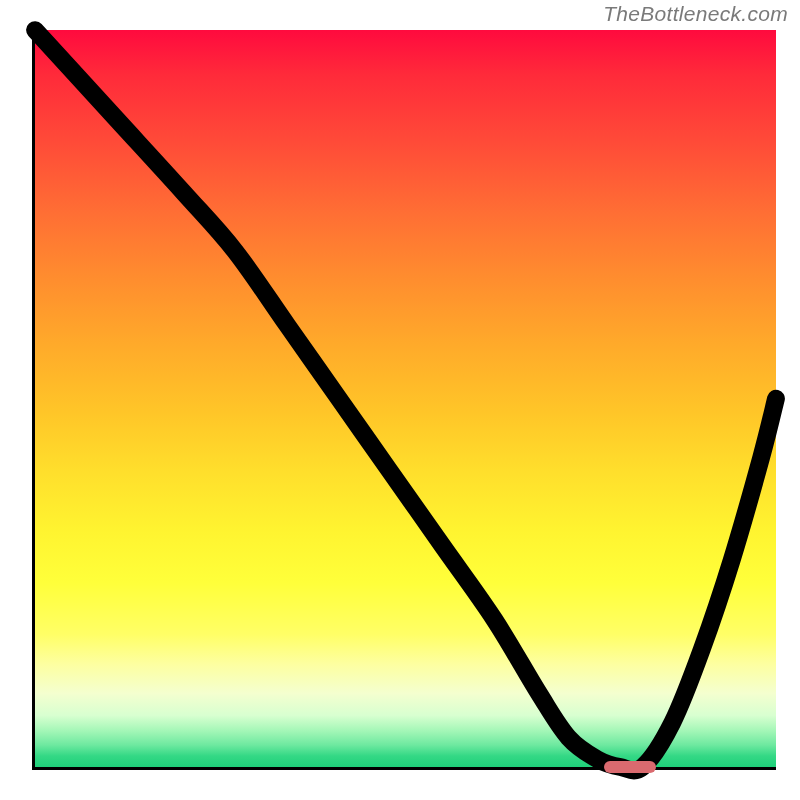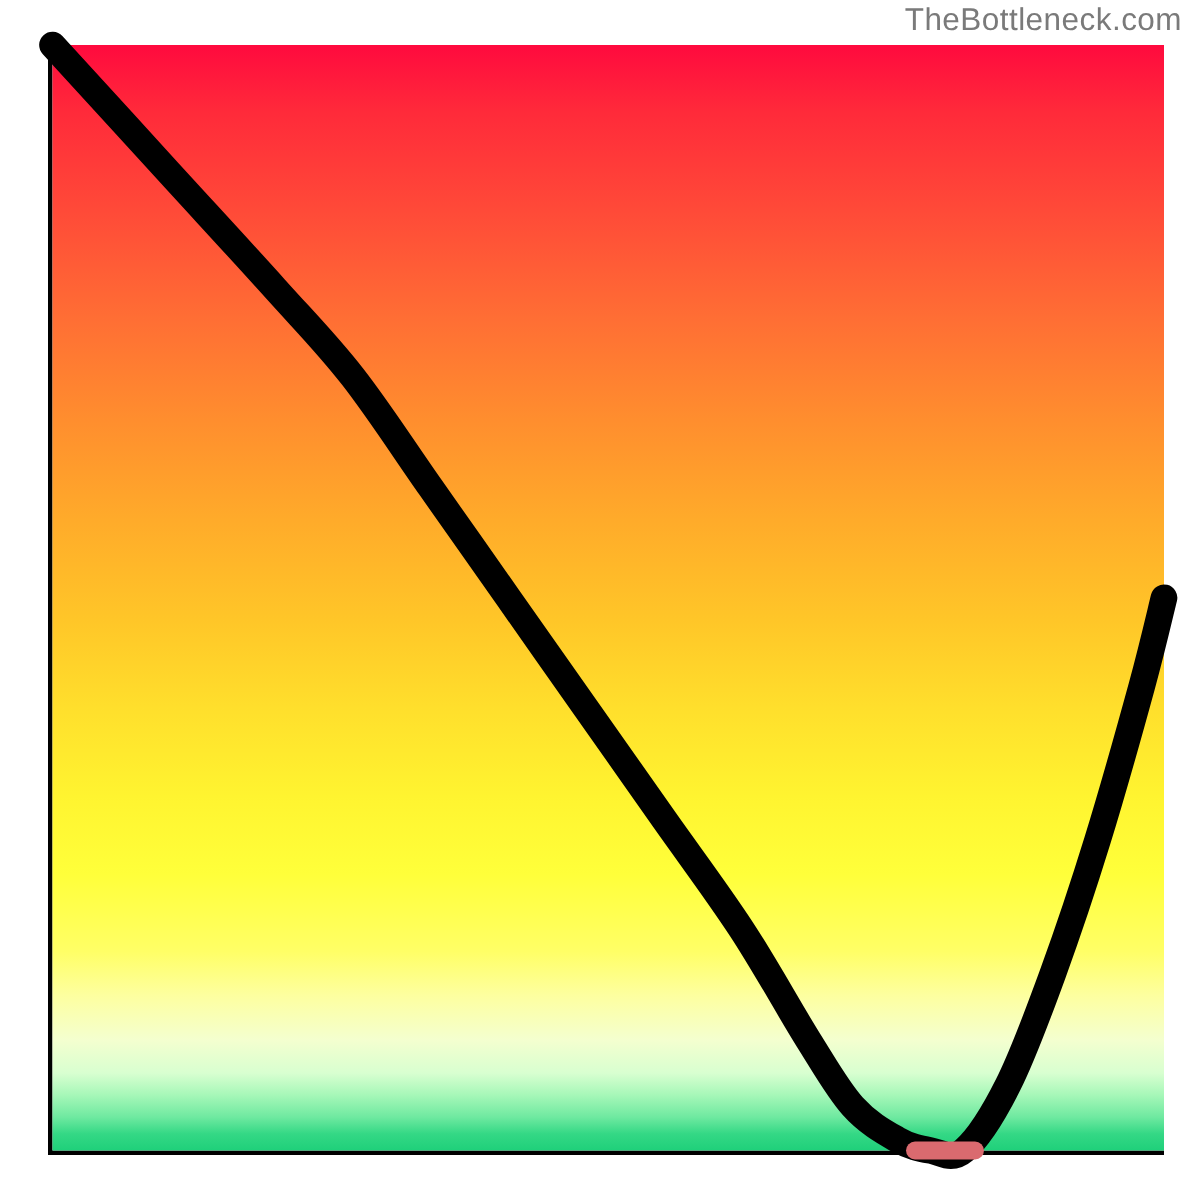--- a/index.html
+++ b/index.html
@@ -8,20 +8,21 @@
     width: 800px;
     height: 800px;
     overflow: hidden;
     font-family: Arial, Helvetica, sans-serif;
     background: #ffffff;
   }
   .stage {
     position: relative;
     width: 800px;
     height: 592px;
+    font-style: italic;
   }
   .watermark {
     position: absolute;
     top: 2px;
     right: 12px;
     color: #7a7a7a;
     font-size: 21px;
     font-weight: 500;
     letter-spacing: 0.3px;
   }

